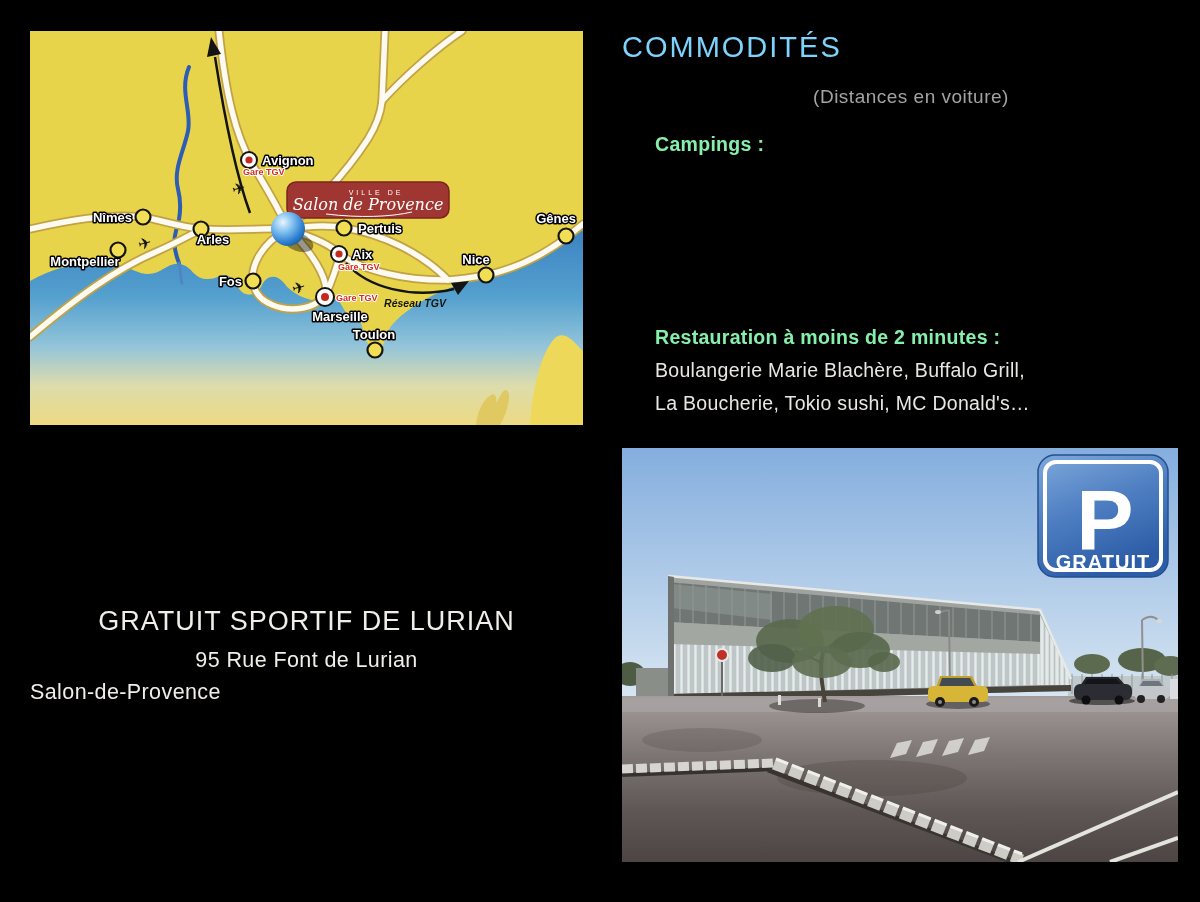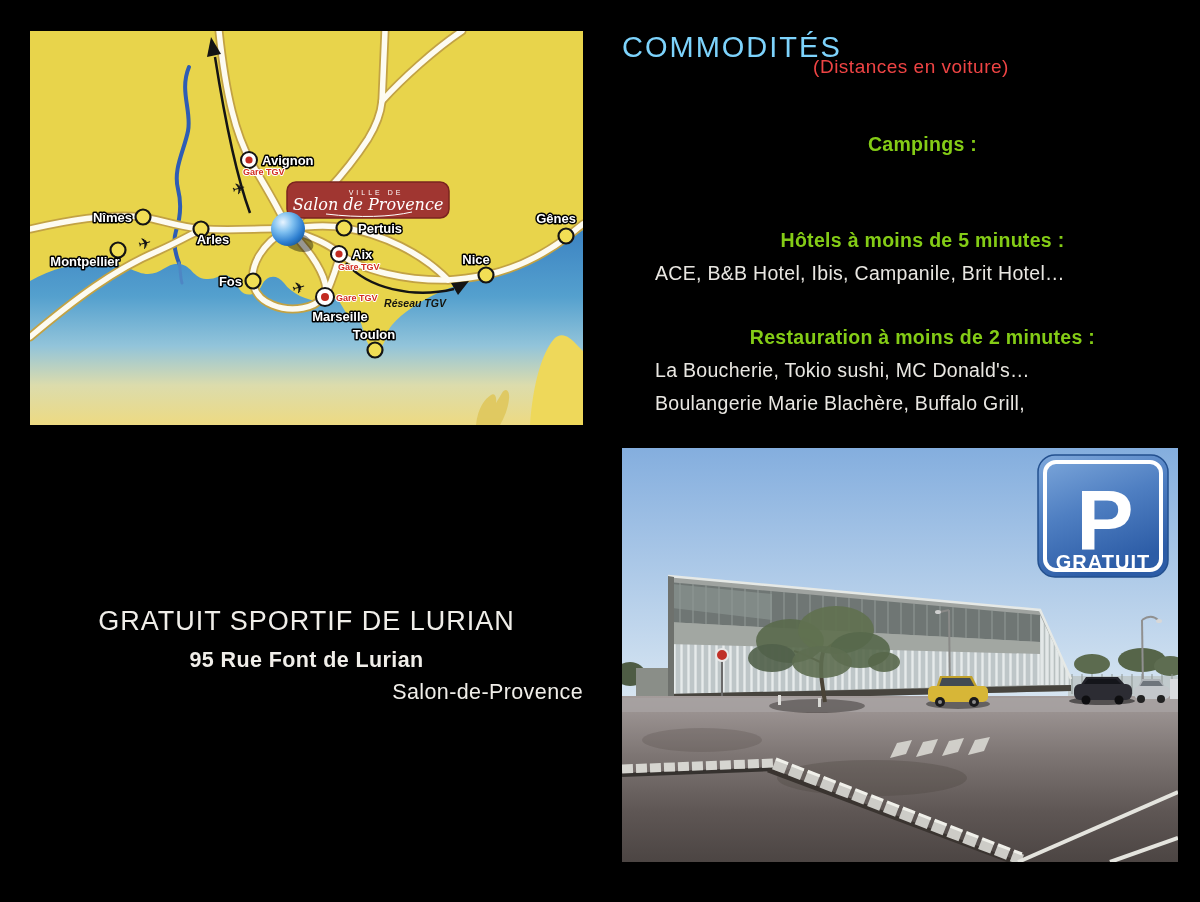--- a/index.html
+++ b/index.html
@@ -7,34 +7,34 @@
        font-family:"Liberation Sans",sans-serif;}
   .slide{position:absolute;inset:0;background:#000;}
 
   
   .map-panel{position:absolute;left:30px;top:31px;width:553px;height:394px;}
 
   
   .commodities{position:absolute;left:622px;top:0;width:578px;height:440px;color:#ECEAE5;}
   .c-title{position:absolute;top:31px;width:100%;text-align:left;
            font-size:29px;font-weight:300;letter-spacing:2px;color:#7dd3fc;}
-  .c-sub{position:absolute;top:56px;width:100%;text-align:center;
-         font-size:19px;letter-spacing:.5px;color:#ef4444;}
+  .c-sub{position:absolute;top:86px;width:100%;text-align:center;
+         font-size:19px;letter-spacing:.5px;color:#a3a3a3;}
   .c-sec{position:absolute;left:33px;right:10px;font-size:19.5px;line-height:33px;
          letter-spacing:.3px;color:#E9E7E2;}
-  .c-sec .hdr{font-weight:600;color:#84cc16;text-align:center;}
+  .c-sec .hdr{font-weight:600;color:#86efac;}
   .sec-1{top:128px;} .sec-2{top:224px;} .sec-3{top:321px;}
 
   
   .venue{position:absolute;left:30px;top:0;width:553px;color:#F0EEE9;}
   .v-name{position:absolute;top:606px;width:100%;text-align:center;
           font-size:27px;font-weight:300;letter-spacing:1px;}
   .v-line1{position:absolute;top:648px;width:100%;text-align:center;
-           font-size:21.5px;font-weight:700;letter-spacing:.4px;}
-  .v-line2{position:absolute;top:680px;width:100%;text-align:right;
+           font-size:21.5px;font-weight:400;letter-spacing:.4px;}
+  .v-line2{position:absolute;top:680px;width:100%;text-align:left;
            font-size:21.5px;font-weight:300;letter-spacing:.4px;}
 
   
   .photo-panel{position:absolute;left:622px;top:448px;width:556px;height:414px;}
 
   
   text.city{font-family:"Liberation Sans",sans-serif;font-weight:bold;font-size:13px;
             fill:#fff;stroke:#000;stroke-width:3px;paint-order:stroke;stroke-linejoin:round;}
   text.gare{font-family:"Liberation Sans",sans-serif;font-weight:bold;font-size:9px;
             fill:#D22C20;stroke:#fff;stroke-width:2px;paint-order:stroke;stroke-linejoin:round;}
@@ -178,29 +178,25 @@
   </div>
 
   <div class="commodities">
     <div class="c-title">COMMODITÉS</div>
     <div class="c-sub">(Distances en voiture)</div>
 
     <div class="c-sec sec-1">
       <div class="hdr">Campings :</div>
     </div>
 
-    <div class="c-sec sec-2">
-      <div class="hdr">Hôtels à moins de 5 minutes :</div>
-      <div>ACE, B&amp;B Hotel, Ibis, Campanile, Brit Hotel…</div>
-    </div>
 
     <div class="c-sec sec-3">
       <div class="hdr">Restauration à moins de 2 minutes :</div>
+      <div>Boulangerie Marie Blachère, Buffalo Grill,</div>
       <div>La Boucherie, Tokio sushi, MC Donald's…</div>
-      <div>Boulangerie Marie Blachère, Buffalo Grill,</div>
     </div>
   </div>
 
   <div class="venue">
     <div class="v-name">GRATUIT SPORTIF DE LURIAN</div>
     <div class="v-line1">95 Rue Font de Lurian</div>
     <div class="v-line2">Salon-de-Provence</div>
   </div>
 
   <div class="photo-panel">

